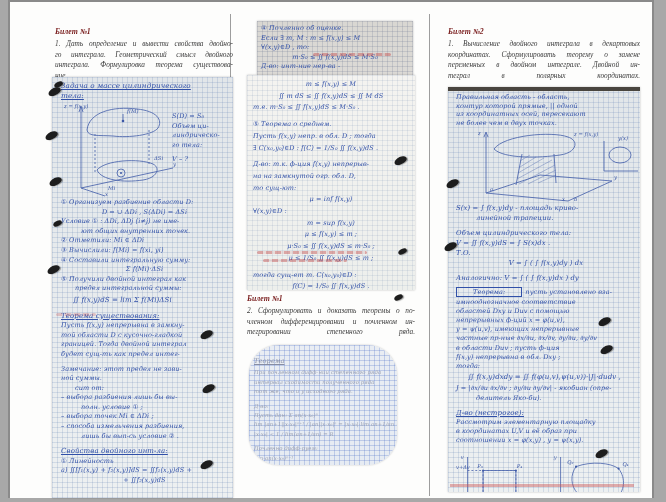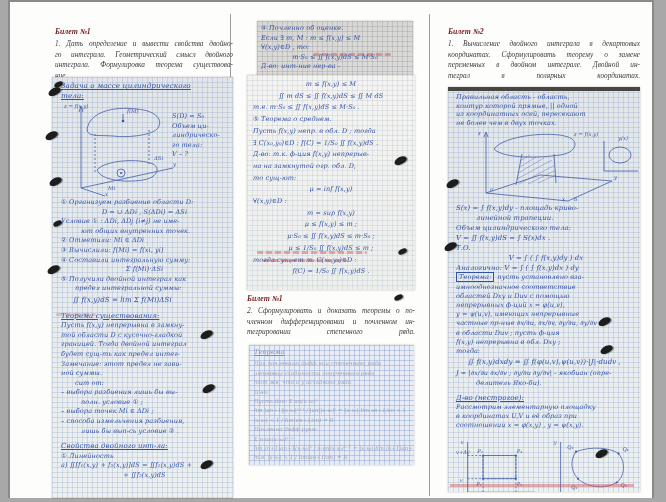--- a/index.html
+++ b/index.html
@@ -25,42 +25,42 @@
       background-size:5px 5px,5px 5px,100% 100%;}
   #scan1{left:42px;top:75px;width:181px;height:421px;padding:4px 5px 0 9px;}
   #scan2a{left:247px;top:19px;width:156px;height:54px;padding:3px 4px;
       background-image:linear-gradient(rgba(120,130,155,.25) 1px,transparent 1px),
       linear-gradient(90deg,rgba(120,130,155,.25) 1px,transparent 1px),
       linear-gradient(#d9d7d2,#dcdad6);background-size:5px 5px,5px 5px,100% 100%;}
   #scan2b{left:237px;top:73px;width:168px;height:215px;padding:4px 6px;
       background-image:linear-gradient(rgba(130,150,185,.16) 1px,transparent 1px),
       linear-gradient(90deg,rgba(130,150,185,.16) 1px,transparent 1px),
       linear-gradient(#f4f3f0,#edefec);background-size:5px 5px,5px 5px,100% 100%;}
-  #scan2c{left:239px;top:343px;width:165px;height:120px;padding:3px 5px;
+  #scan2c{left:239px;top:343px;width:148px;height:120px;padding:12px 5px;
       background-image:linear-gradient(rgba(90,125,205,.30) 1px,transparent 1px),
       linear-gradient(90deg,rgba(90,125,205,.30) 1px,transparent 1px),
-      linear-gradient(#e9edf3,#e6ebf2);background-size:5px 5px,5px 5px,100% 100%;}
+      linear-gradient(#e9edf3,#e6ebf2);background-size:5px 5px,5px 5px,100% 100%;border-radius:30px;}
   #scan3{left:438px;top:85px;width:192px;height:405px;padding:6px 4px 0 8px;}
   #scan3::before{content:"";position:absolute;left:0;top:0;right:0;height:4px;background:#49453f;}
 
   .hw-line{font:italic 6.5px/9.6px "DejaVu Serif","DejaVu Sans",serif;color:#3150a8;
            white-space:nowrap;letter-spacing:.1px;}
   .ctr{text-align:center;}
   .ind1{padding-left:14px}.ind2{padding-left:20px}
   .hdr{text-decoration:underline;margin-top:6px;font-size:7px;}
-  .gap{}
+  .gap{margin-top:5px}
   .frm{font-size:7px;margin:2px 12px;}
   .title2 .hw-line{font-size:7.2px;line-height:9.5px;text-decoration:underline;}
   #scan2b .hw-line{line-height:11.7px;}
   #scan3 .hw-line{line-height:9.2px;}
   #scan3 .toplines .hw-line{line-height:8.6px;}
   #scan3 .midlines .hw-line{line-height:10px;font-size:6.8px;}
   .pencil .hw-line{font-size:5.3px;line-height:9.4px;color:#9aa0b2;}
   .pencil .pencil-h{font-size:6.6px;color:#878da2;text-decoration:underline;margin-bottom:2px;}
-  .boxed{border:1px solid #3150a8;padding:0 2px;margin-right:3px;}
+  .boxed{border:1px solid #3150a8;padding:0 16px;margin-right:3px;}
 
   .d1row{position:relative;height:98px;}
   .d1side{position:absolute;right:0;top:12px;width:56px;}
   .d3row{display:flex;gap:10px;margin-top:4px;}
   .dsvg text{font:italic 5.3px "DejaVu Serif","DejaVu Sans",serif;fill:#3b57a6;}
   .dsvg{display:block;}
 
   .ring{position:absolute;width:13px;height:7px;background:#1d1d1d;
         border-radius:60% 50% 55% 45%/55% 60% 45% 50%;transform:rotate(-26deg);
         box-shadow:1px 1px 1px rgba(0,0,0,.35);}

